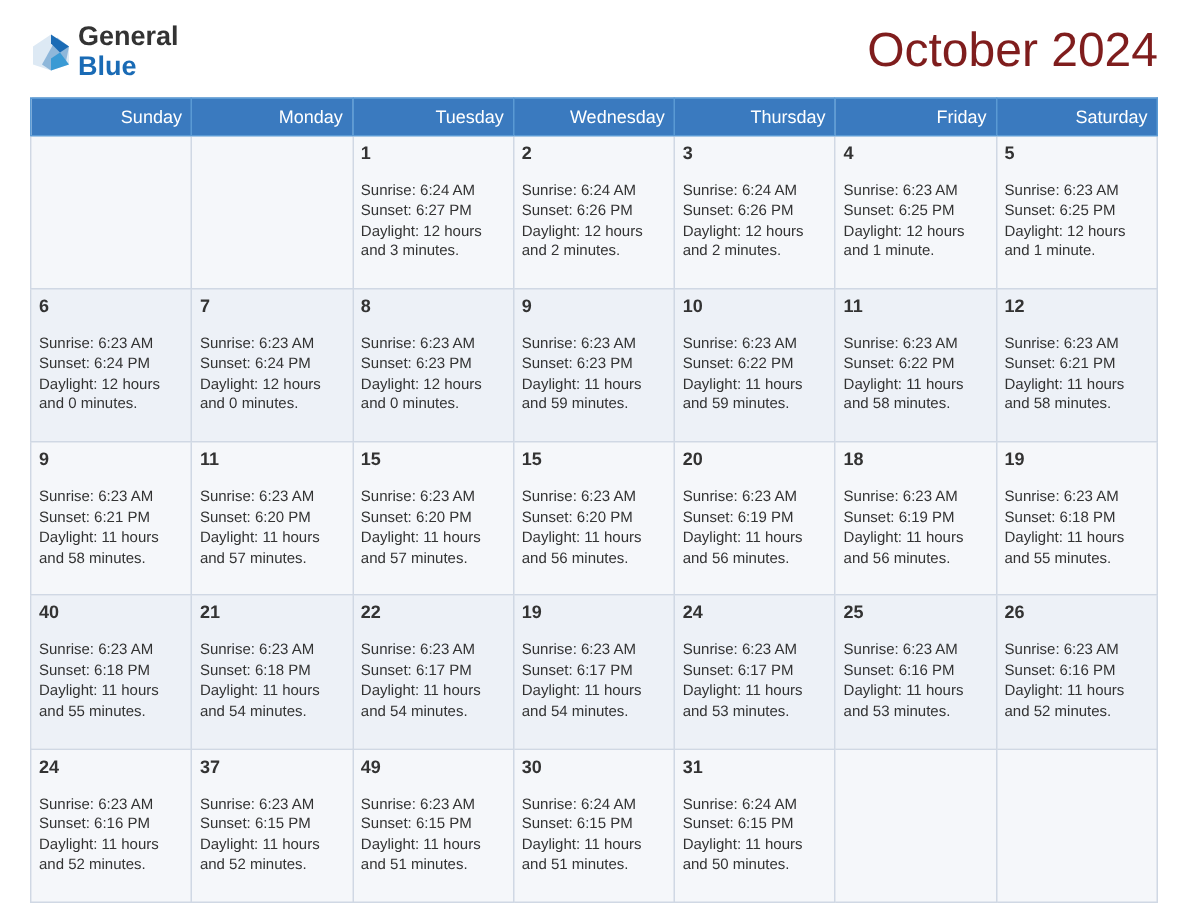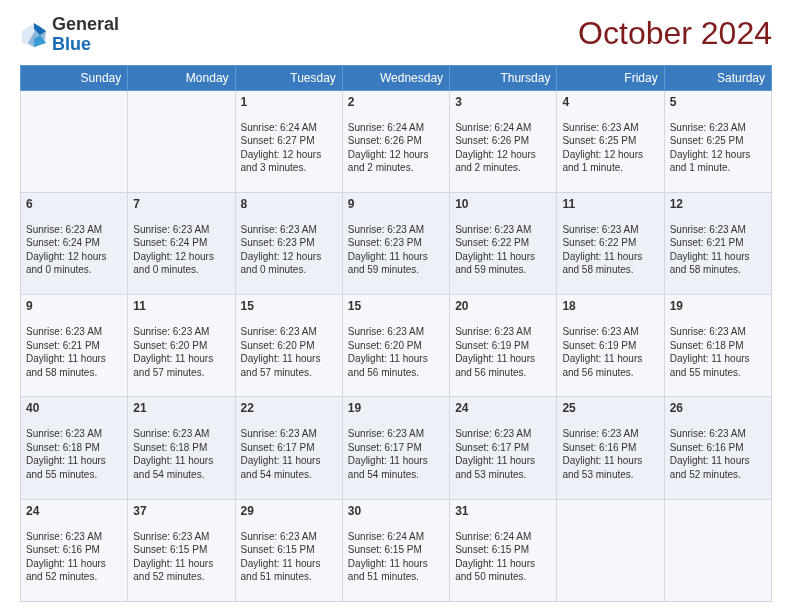--- a/index.html
+++ b/index.html
@@ -304,21 +304,21 @@
 Sunset: 6:16 PM
 Daylight: 11 hours and 52 minutes.</div>
           </td>
           <td>
             <span class="day-number">37</span>
             <div class="day-info" style="white-space: pre-line;">Sunrise: 6:23 AM
 Sunset: 6:15 PM
 Daylight: 11 hours and 52 minutes.</div>
           </td>
           <td>
-            <span class="day-number">29</span>
+            <span class="day-number">49</span>
             <div class="day-info" style="white-space: pre-line;">Sunrise: 6:23 AM
 Sunset: 6:15 PM
 Daylight: 11 hours and 51 minutes.</div>
           </td>
           <td>
             <span class="day-number">30</span>
             <div class="day-info" style="white-space: pre-line;">Sunrise: 6:24 AM
 Sunset: 6:15 PM
 Daylight: 11 hours and 51 minutes.</div>
           </td>

